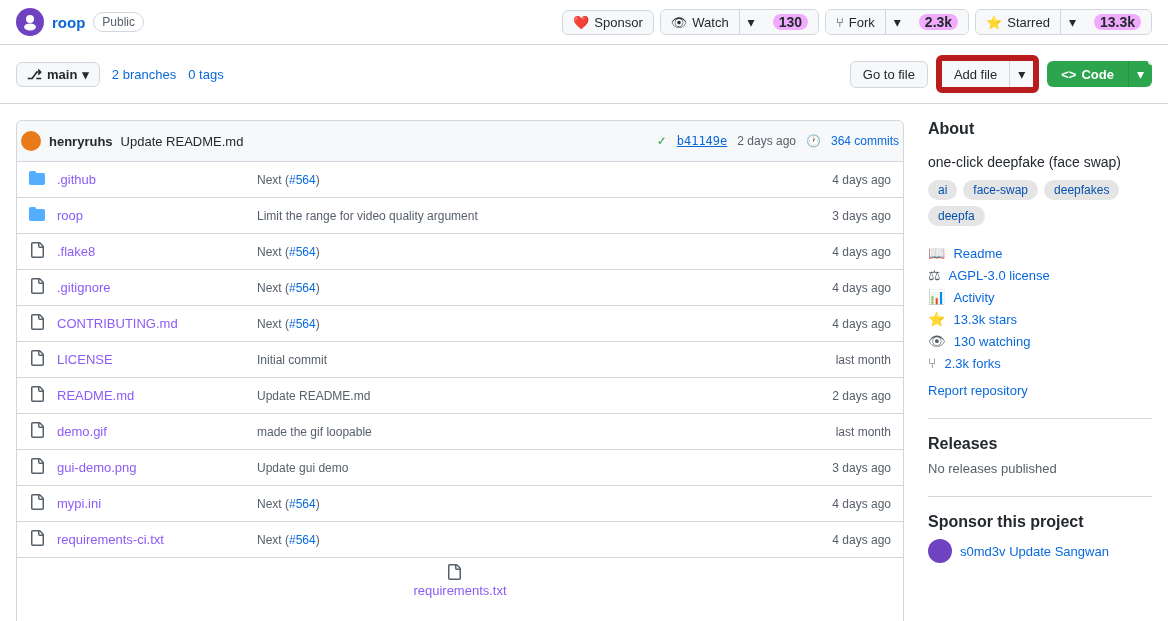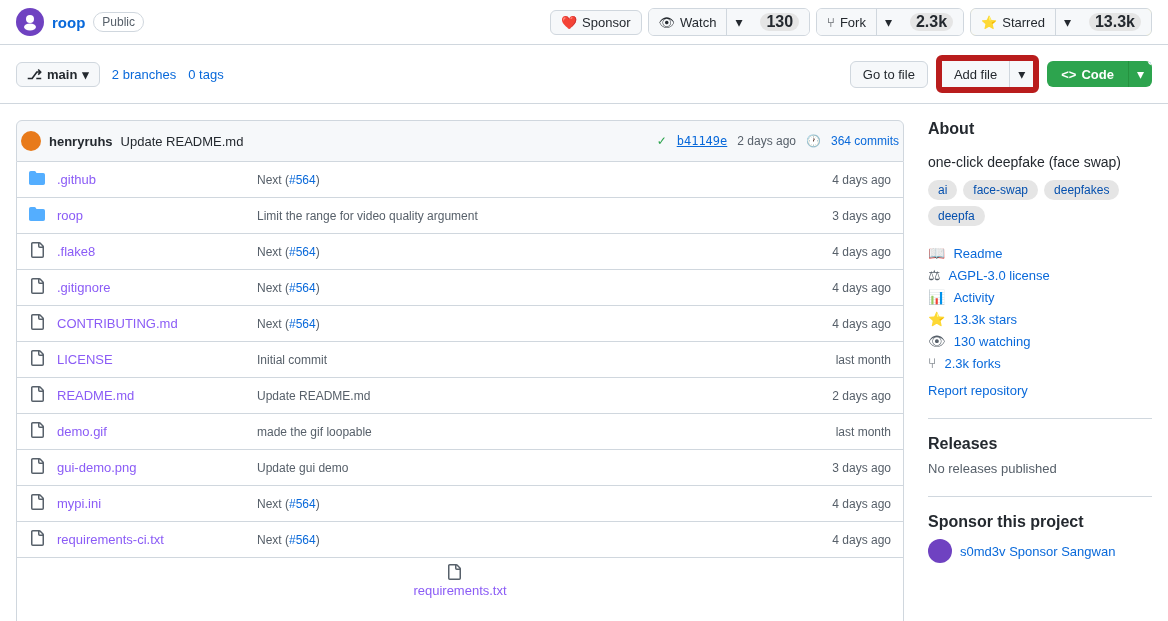--- a/index.html
+++ b/index.html
@@ -16,21 +16,21 @@
     .public-badge { border: 1px solid #d0d7de; border-radius: 20px; padding: 2px 8px; font-size: 12px; color: #57606a; }
     .actions { display: flex; align-items: center; gap: 6px; }
     .action-btn {
       display: flex; align-items: center; gap: 5px;
       border: 1px solid #d0d7de; border-radius: 6px; padding: 4px 10px;
       font-size: 13px; cursor: pointer; background: #f6f8fa; color: #24292f;
       text-decoration: none;
     }
     .action-btn-split { display: flex; align-items: stretch; border: 1px solid #d0d7de; border-radius: 6px; overflow: hidden; }
     .action-btn-split .main { display: flex; align-items: center; gap: 5px; padding: 4px 10px; background: #f6f8fa; cursor: pointer; font-size: 13px; }
-    .action-btn-split .main .count { background: #e5e5e5; border-radius: 20px; padding: 0 6px; font-size: 16px; font-weight: 600; }
+    .action-btn-split .main .count { background: #f0abfc; border-radius: 20px; padding: 0 6px; font-size: 14px; font-weight: 600; }
     .action-btn-split .caret { display: flex; align-items: center; padding: 4px 8px; background: #f6f8fa; cursor: pointer; border-left: 1px solid #d0d7de; }
     .star-btn { background: #fff8c5; }
     .star-btn .count { background: #f3e99f; }
 
     
     .branch-bar {
       display: flex; align-items: center; justify-content: space-between;
       padding: 10px 16px; border-bottom: 1px solid #d0d7de;
     }
     .branch-left { display: flex; align-items: center; gap: 12px; }
@@ -420,19 +420,19 @@
     <hr class="divider">
 
     <div class="sponsor-section">
       <div class="sponsor-title">Sponsor this project</div>
       <div class="sponsor-row">
         <div class="sponsor-avatar"></div>
         <div class="sponsor-name">
           <a href="#">
             <span>s0md3v</span>
             <span> </span>
-            <span>Sponsor Sangwan</span>
+            <span>Update Sangwan</span>
           </a>
         </div>
       </div>
     </div>
   </div>
 </div>
 
 </body></html>

